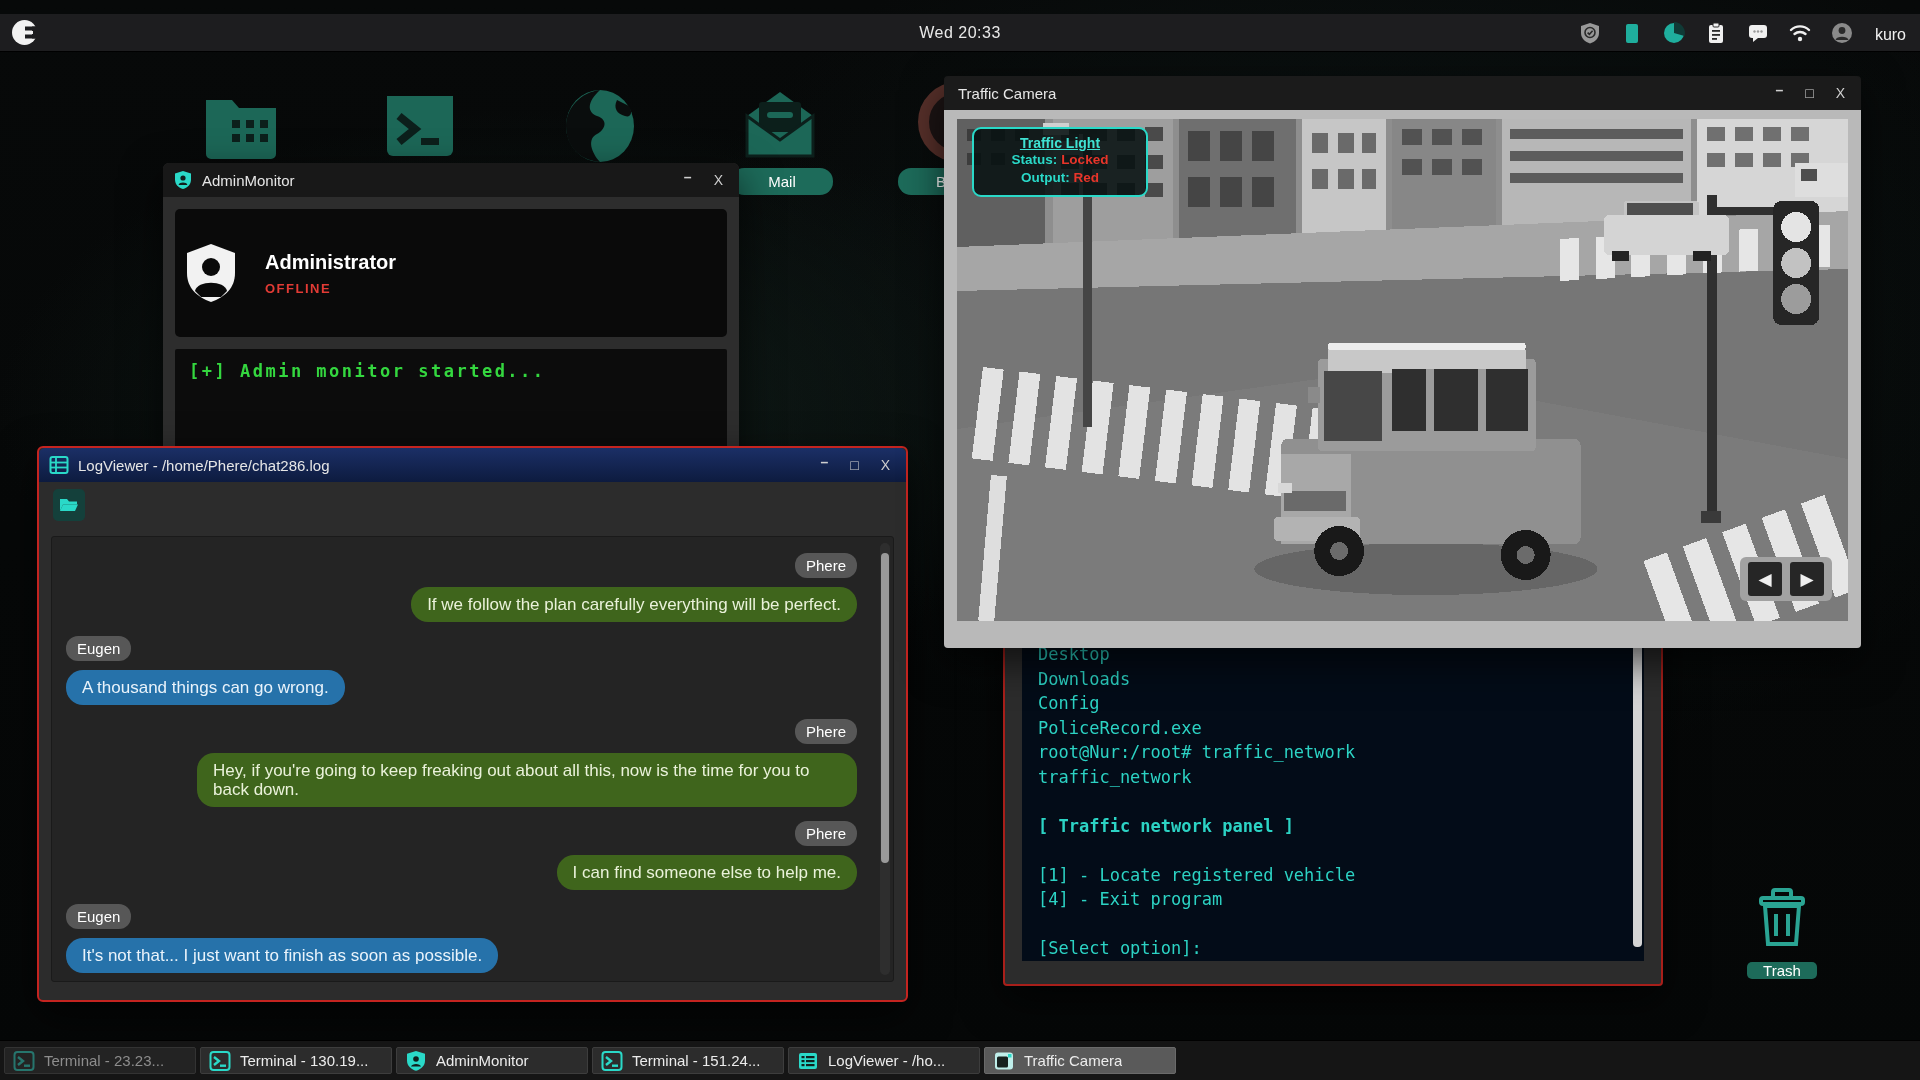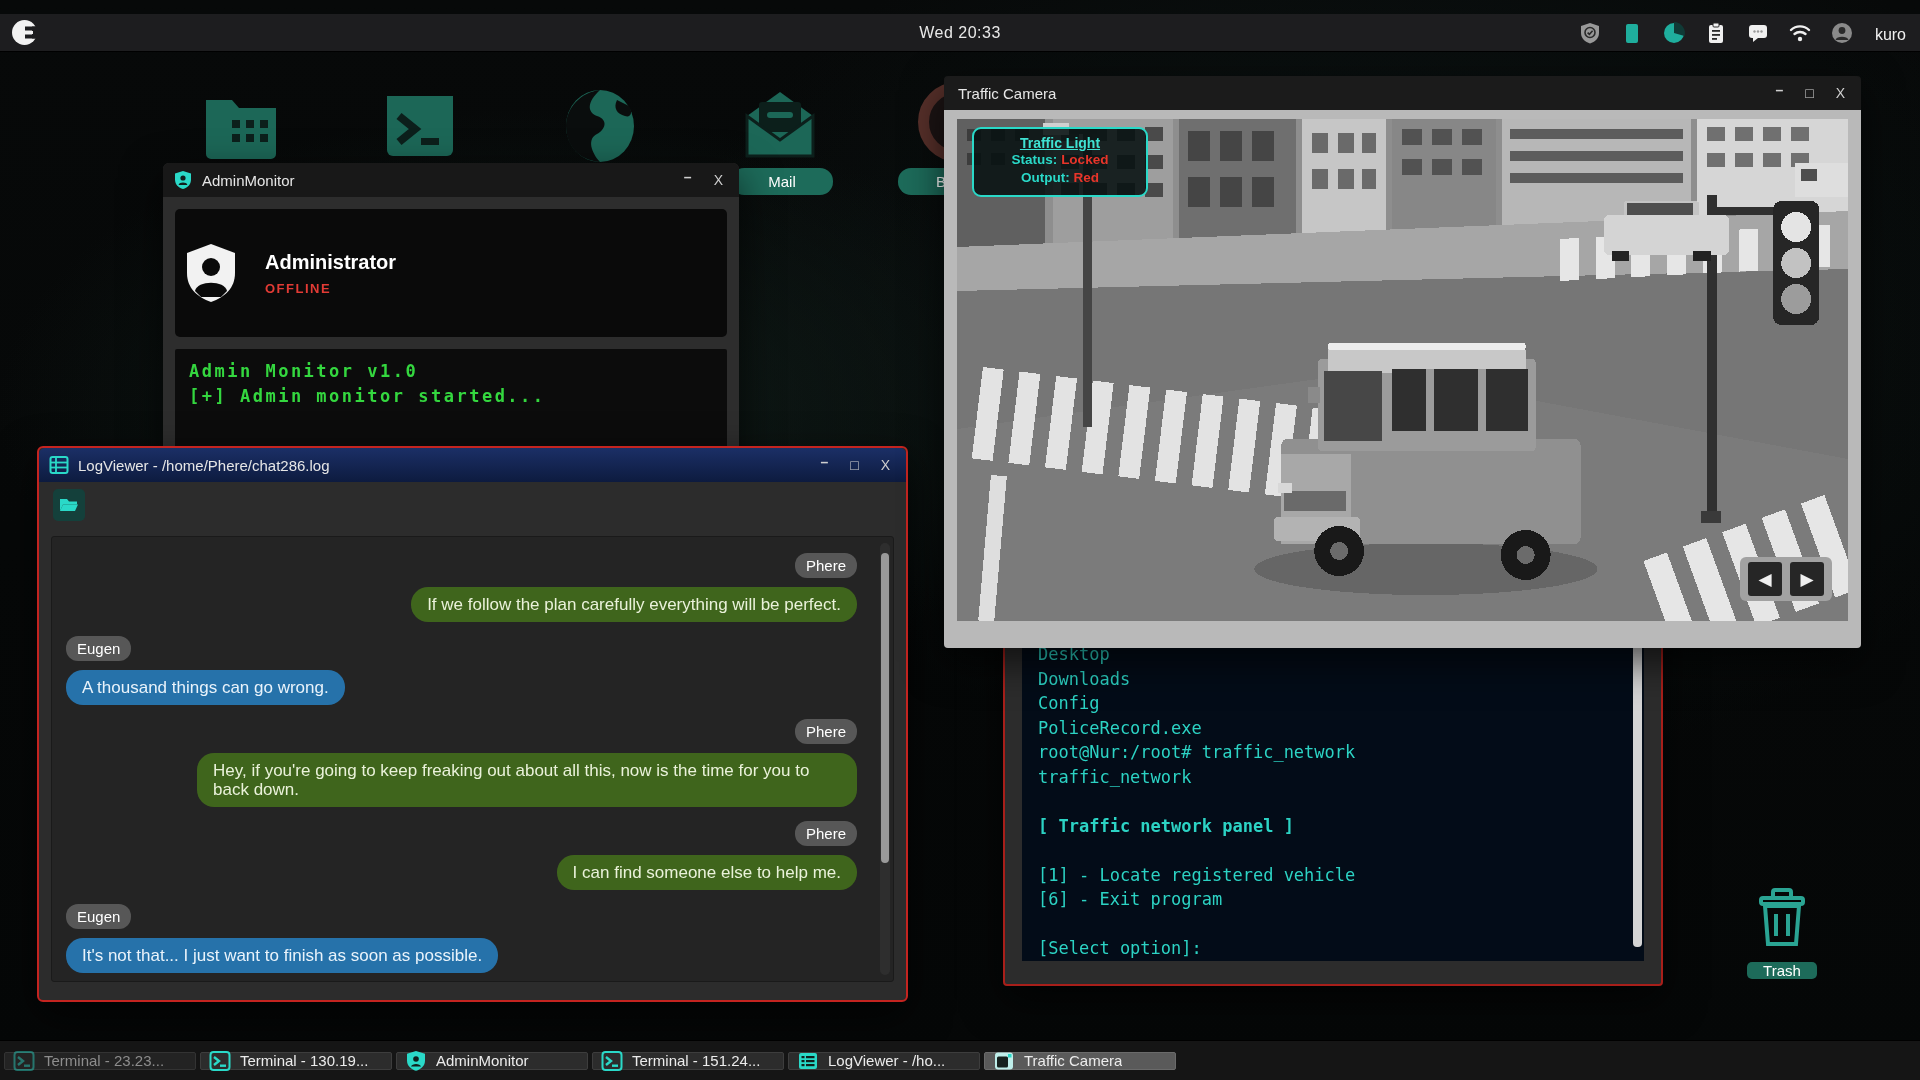--- a/index.html
+++ b/index.html
@@ -72,21 +72,21 @@
   .tl-overlay .h{font-size:14px;font-weight:bold;color:#3fe2d2;text-decoration:underline}
   .tl-overlay .row{font-size:13.5px;font-weight:bold;color:#2ad9c8;line-height:18px}
   .tl-overlay .alert{color:#e8352a}
   .camnav{position:absolute;right:16px;bottom:20px;width:92px;height:44px;background:#a2a2a2;border-radius:6px;display:flex;align-items:center;justify-content:center;gap:8px}
   .camnav .nbtn{width:34px;height:34px;background:#262626;border-radius:3px;color:#efefef;font-size:17px;display:flex;align-items:center;justify-content:center;cursor:pointer}
   
   .trash{position:absolute;left:1736px;top:884px;width:92px;display:flex;flex-direction:column;align-items:center;z-index:1;cursor:pointer}
   .trash .pill2{margin-top:12px;background:#1d6b5a;color:#fff;font-size:15px;border-radius:5px;padding:0 16px}
   
   .taskbar{position:absolute;left:0;bottom:0;width:1920px;height:40px;background:#151515;border-top:1px solid #000;display:flex;align-items:center;z-index:20}
-  .titem{width:192px;height:18px;margin-left:4px;background:#2c2c2c;border:1px solid #3d3d3d;border-radius:2px;display:flex;align-items:center;padding:0 8px;cursor:pointer}
+  .titem{width:192px;height:27px;margin-left:4px;background:#2c2c2c;border:1px solid #3d3d3d;border-radius:2px;display:flex;align-items:center;padding:0 8px;cursor:pointer}
   .titem .lbl{font-size:15px;color:#ececec;margin-left:9px;white-space:nowrap;overflow:hidden;text-overflow:ellipsis}
   .titem.dim{background:#232323;border-color:#333}
   .titem.dim .lbl{color:#8d8d8d}
   .titem.dim .ticn{opacity:.45}
   .titem.active{background:#5a5a5a;border-color:#6a6a6a}
   .ticn{width:22px;height:22px;flex:0 0 22px;display:inline-flex}
 </style>
 </head>
 <body>
 
@@ -216,40 +216,39 @@
         <path d="M28 1 L52 10 V30 C52 45 42 54 28 59 C14 54 4 45 4 30 V10 Z" fill="#f2f2f2"></path>
         <circle cx="28" cy="24" r="9" fill="#0a0a0a"></circle>
         <path d="M12 48 C14 37 42 37 44 48 L38 54 H18 Z" fill="#0a0a0a"></path>
       </svg>
       <div style="margin-left:26px">
         <div class="nm">Administrator</div>
         <div class="st">OFFLINE</div>
       </div>
     </div>
     <div class="console">
-        <div class="cline">Admin Monitor v1.0</div>
         <div class="cline">[+] Admin monitor started...</div>
       </div>
   </div>
 </div>
 
 <div class="win" id="termwin">
   <div class="termpanel">
     <div class="term-lines">
         <div class="term-line">Desktop</div>
         <div class="term-line">Downloads</div>
         <div class="term-line">Config</div>
         <div class="term-line">PoliceRecord.exe</div>
         <div class="term-line">root@Nur:/root# traffic_network</div>
         <div class="term-line">traffic_network</div>
         <div class="term-line"></div>
         <div class="term-line b">[ Traffic network panel ]</div>
         <div class="term-line"></div>
         <div class="term-line">[1] - Locate registered vehicle</div>
-        <div class="term-line">[6] - Exit program</div>
+        <div class="term-line">[4] - Exit program</div>
         <div class="term-line"></div>
         <div class="term-line">[Select option]:</div>
       </div>
     <div class="term-scroll">
         <div class="term-thumb"></div>
       </div>
   </div>
 </div>
 
 <div class="win" id="logwin">

